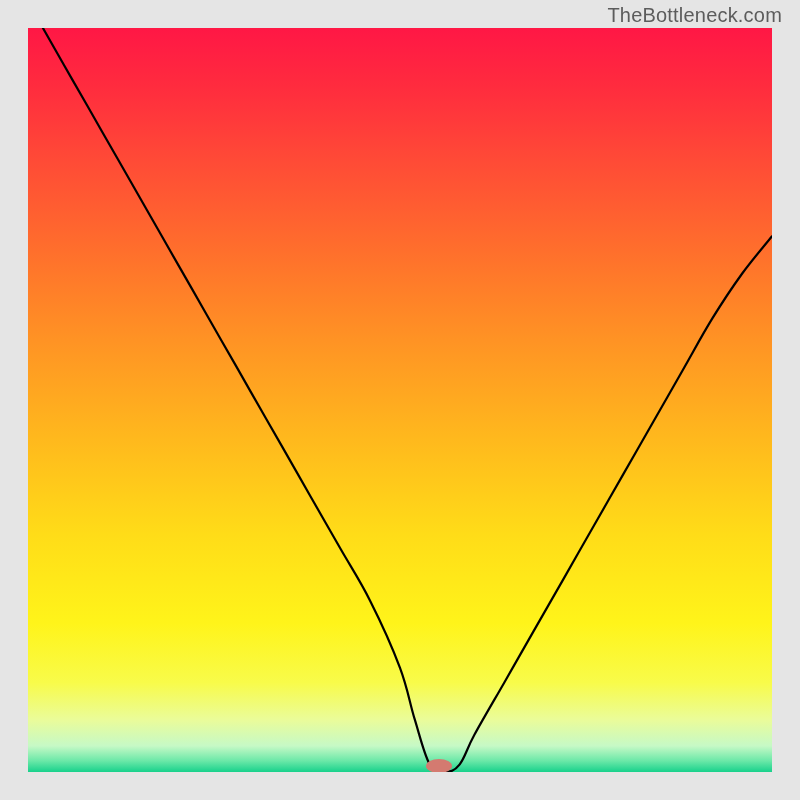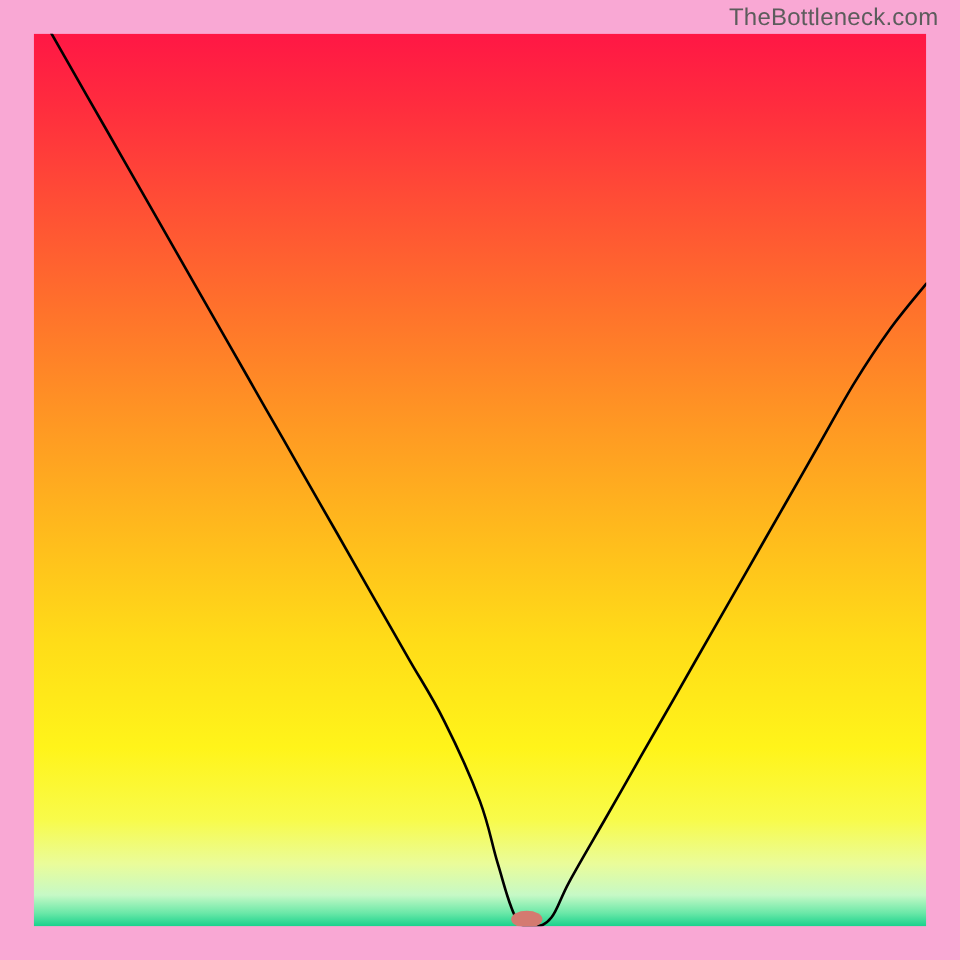--- a/index.html
+++ b/index.html
@@ -8,21 +8,21 @@
     width: 800px;
     height: 800px;
     background: #000;
     overflow: hidden;
     font-family: Arial, Helvetica, sans-serif;
   }
   .frame {
     position: relative;
     width: 800px;
     height: 800px;
-    background: #f9a8d4;
+    background: #e5e5e5;
   }
   .watermark {
     position: absolute;
     top: 4px;
     right: 18px;
     font-size: 20px;
     font-weight: 500;
     color: #5c5c5c;
     letter-spacing: 0.2px;
     z-index: 20;

